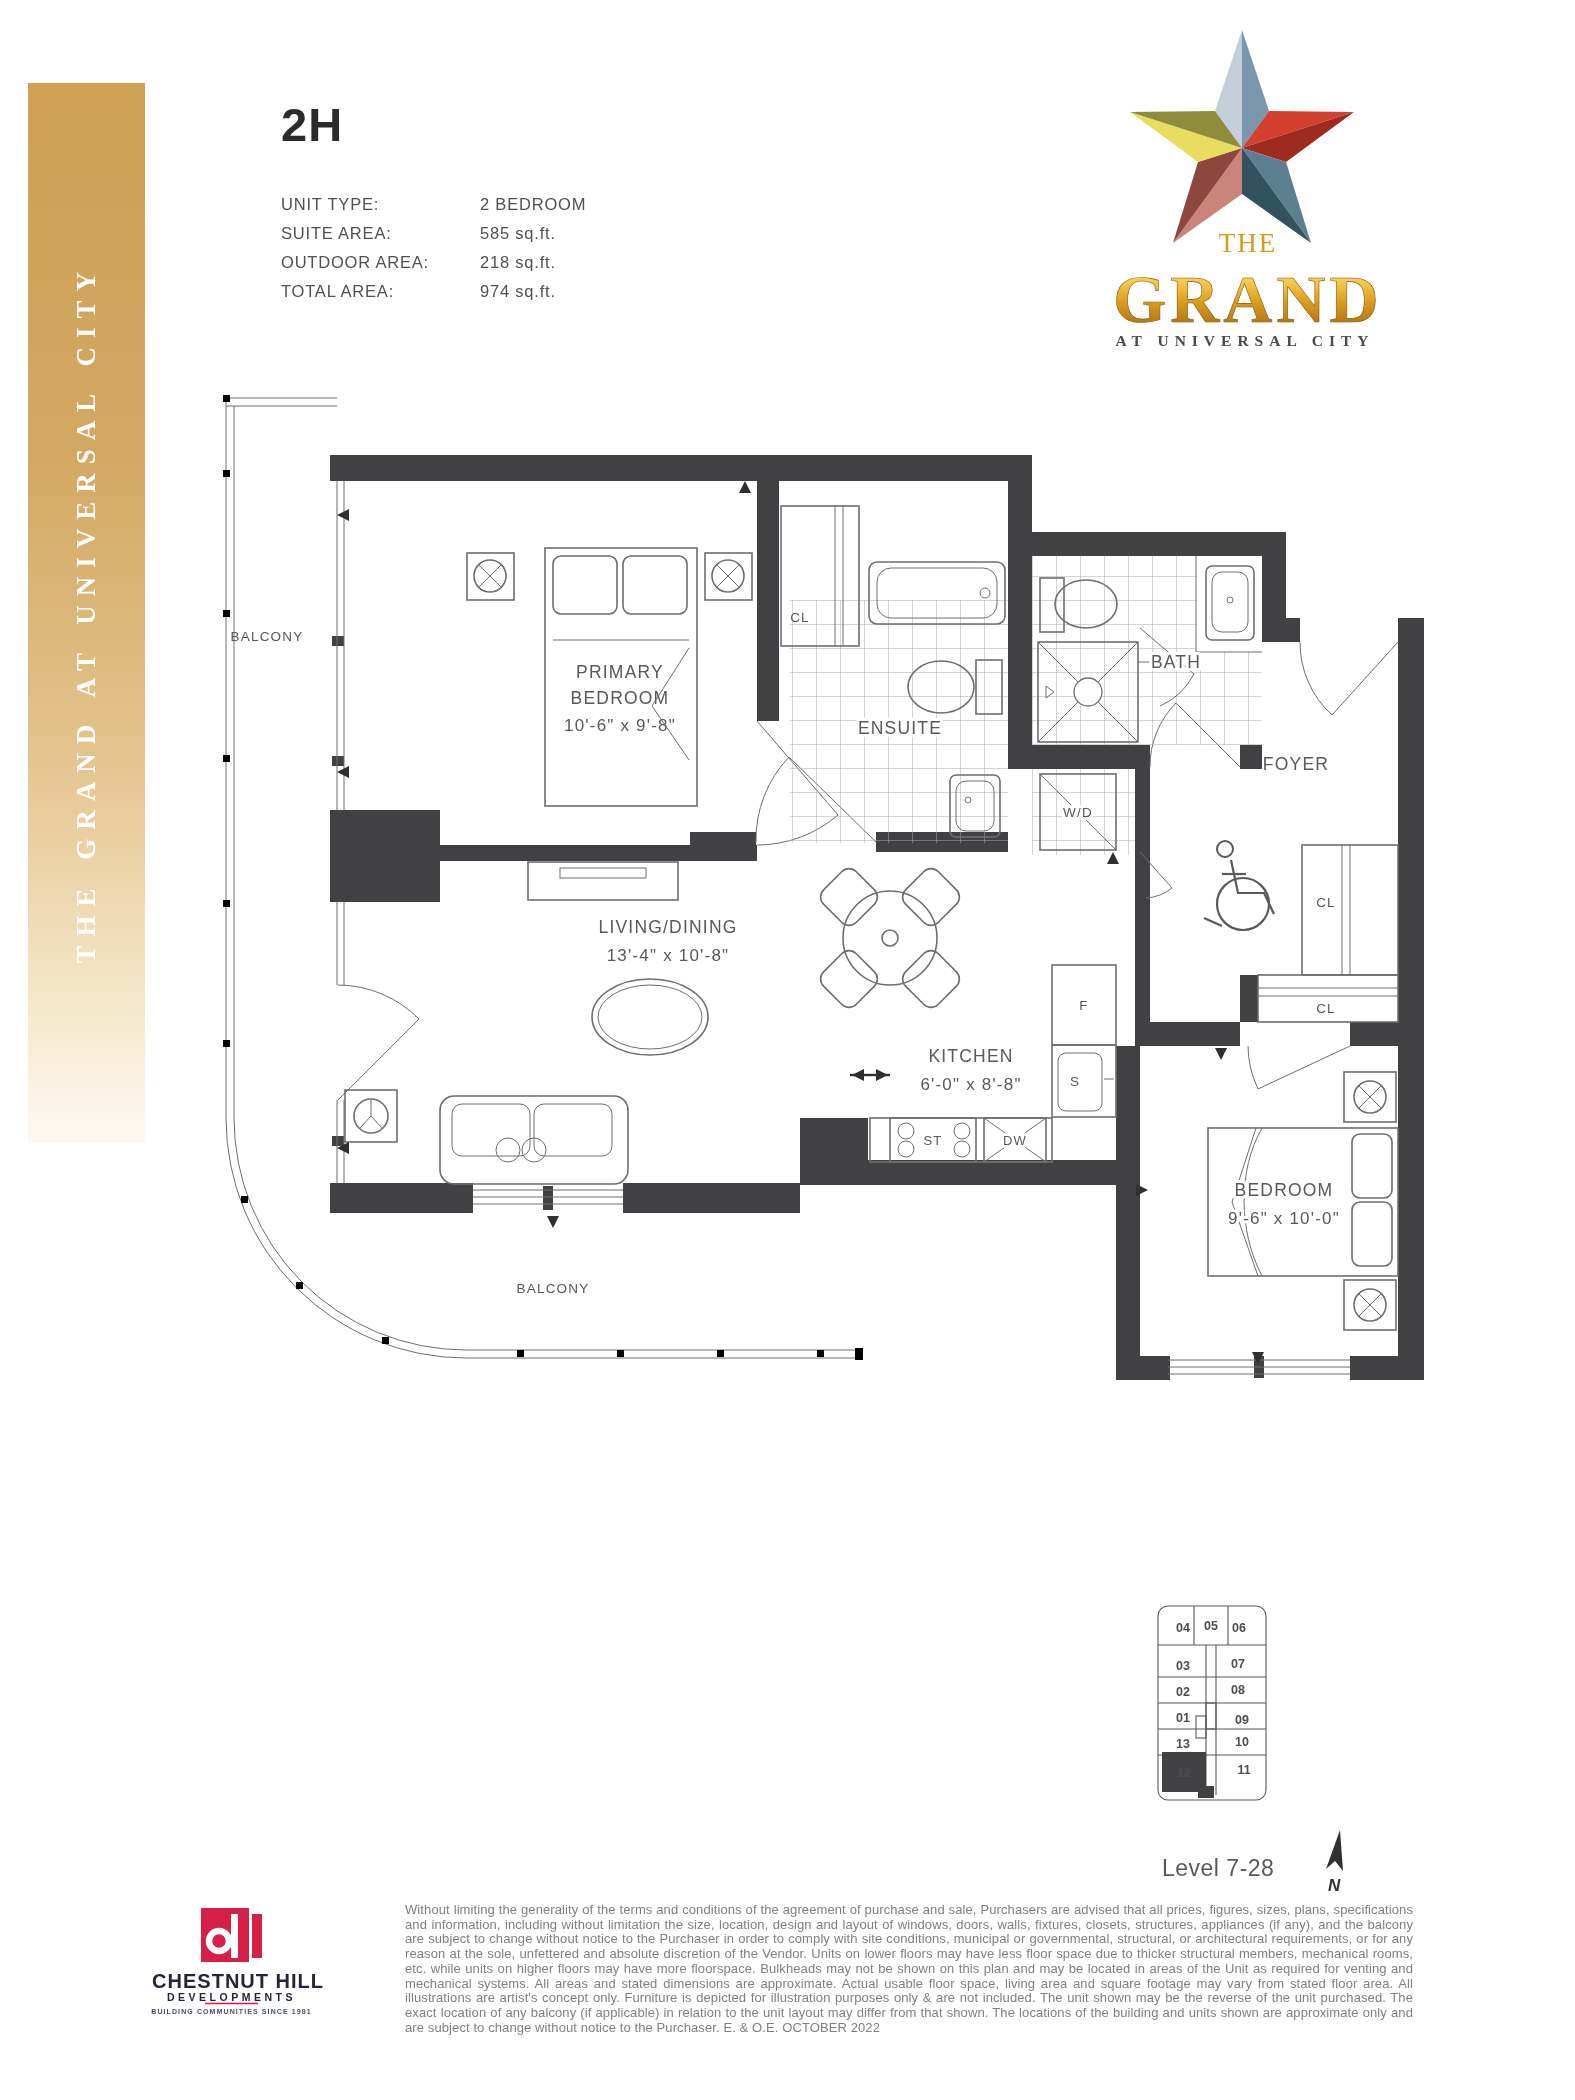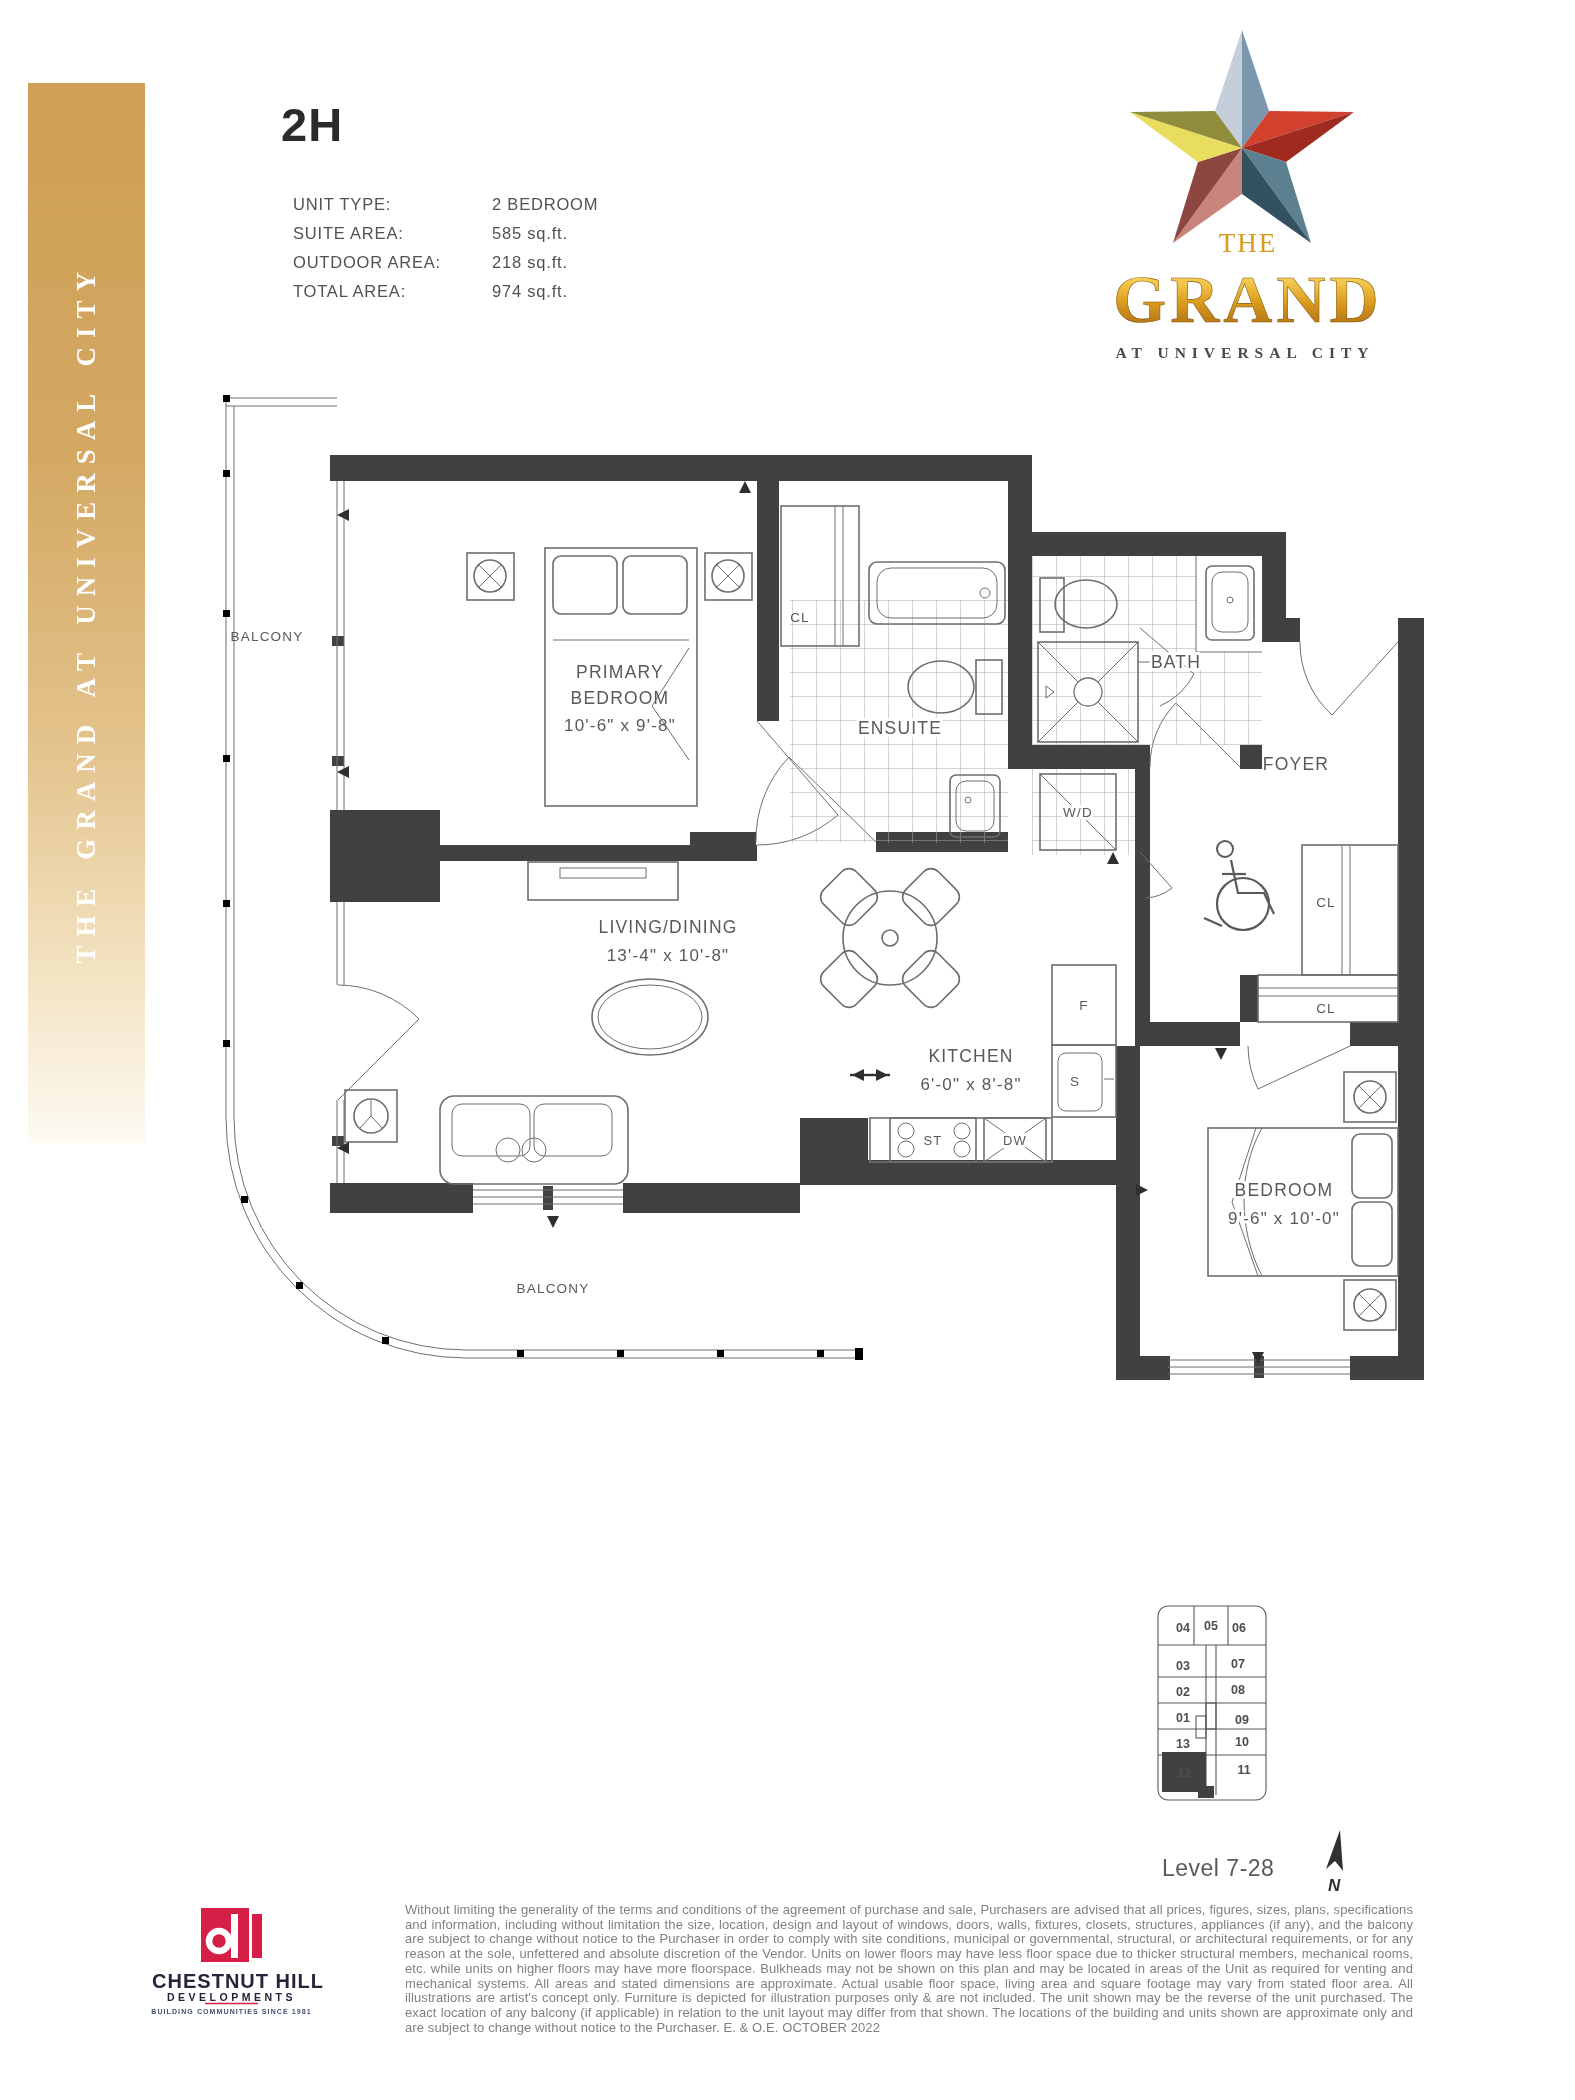--- a/index.html
+++ b/index.html
@@ -9,37 +9,37 @@
   #sidebar{position:absolute;left:28px;top:83px;width:117px;height:1060px;
     background:linear-gradient(180deg,#cfa055 0%,#d3a863 35%,#e3c28b 62%,#f3e3c2 84%,#fdfaf3 100%);
     display:flex;}
   #sidebar span{margin:auto;writing-mode:vertical-rl;transform:rotate(180deg);
     font-family:"Liberation Serif",serif;font-weight:700;color:#ffffff;
     font-size:27px;letter-spacing:9px;word-spacing:4px;white-space:nowrap;}
   
   #unitcode{position:absolute;left:281px;top:97px;font-size:47px;font-weight:700;
     color:#2d2a2b;letter-spacing:1px;}
   #specs{position:absolute;left:281px;top:190px;font-size:16.5px;color:#4f5153;letter-spacing:.8px;}
-  #specs .row{line-height:29px;margin-left:12px;}
+  #specs .row{line-height:29px;}
   #specs .lab{display:inline-block;width:199px;}
   
   #disclaimer{position:absolute;left:405px;top:1903px;width:1008px;font-size:13px;
     line-height:14.7px;color:#7e8083;text-align:justify;letter-spacing:.1px;}
   
   .chname{position:absolute;left:139px;top:1970px;width:185px;text-align:right;
     font-size:20px;font-weight:700;color:#26233a;letter-spacing:1px;}
   .chdiv{position:absolute;left:139px;top:1991px;width:185px;text-align:center;
     font-size:10.5px;font-weight:700;color:#26233a;letter-spacing:3.5px;}
   .chtag{position:absolute;left:124px;top:2008px;width:215px;text-align:center;
     font-size:7px;font-weight:700;color:#44506a;letter-spacing:1.1px;}
   
   .logothe{position:absolute;left:1153px;top:228px;width:190px;text-align:center;
     font-family:"Liberation Serif",serif;font-weight:400;font-size:27px;color:#d79b1e;letter-spacing:2px;}
   .logotag{position:absolute;left:1095px;top:332px;width:300px;text-align:center;
-    font-family:"Liberation Serif",serif;font-weight:700;font-size:15.5px;color:#4a4a4c;letter-spacing:6px;margin-top:12px;}
+    font-family:"Liberation Serif",serif;font-weight:700;font-size:15.5px;color:#4a4a4c;letter-spacing:6px;}
   
   .wall{fill:#414042;}
   .ln{fill:none;stroke:#6d6e71;stroke-width:1.6;}
   .thin{fill:none;stroke:#6d6e71;stroke-width:1;}
   .klin{fill:none;stroke:#58595b;stroke-width:1.1;}
   .lbl{fill:#58595b;font-family:"Liberation Sans",sans-serif;letter-spacing:1.2px;text-anchor:middle;}
   .halo{paint-order:stroke;stroke:#ffffff;stroke-width:6px;stroke-linejoin:round;}
   .arrowp{fill:#2f2f31;}
   .kp{fill:#4c4d4f;font-family:"Liberation Sans",sans-serif;font-size:12.5px;font-weight:700;text-anchor:middle;}
 </style>

